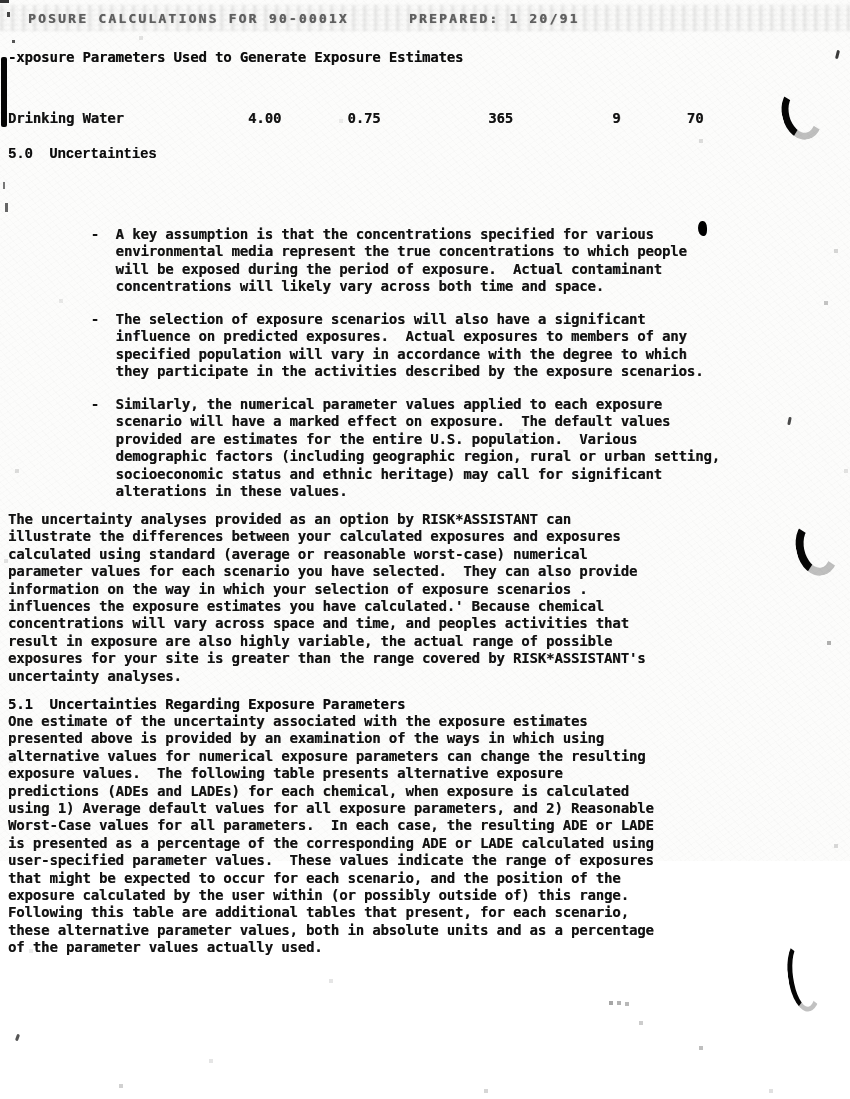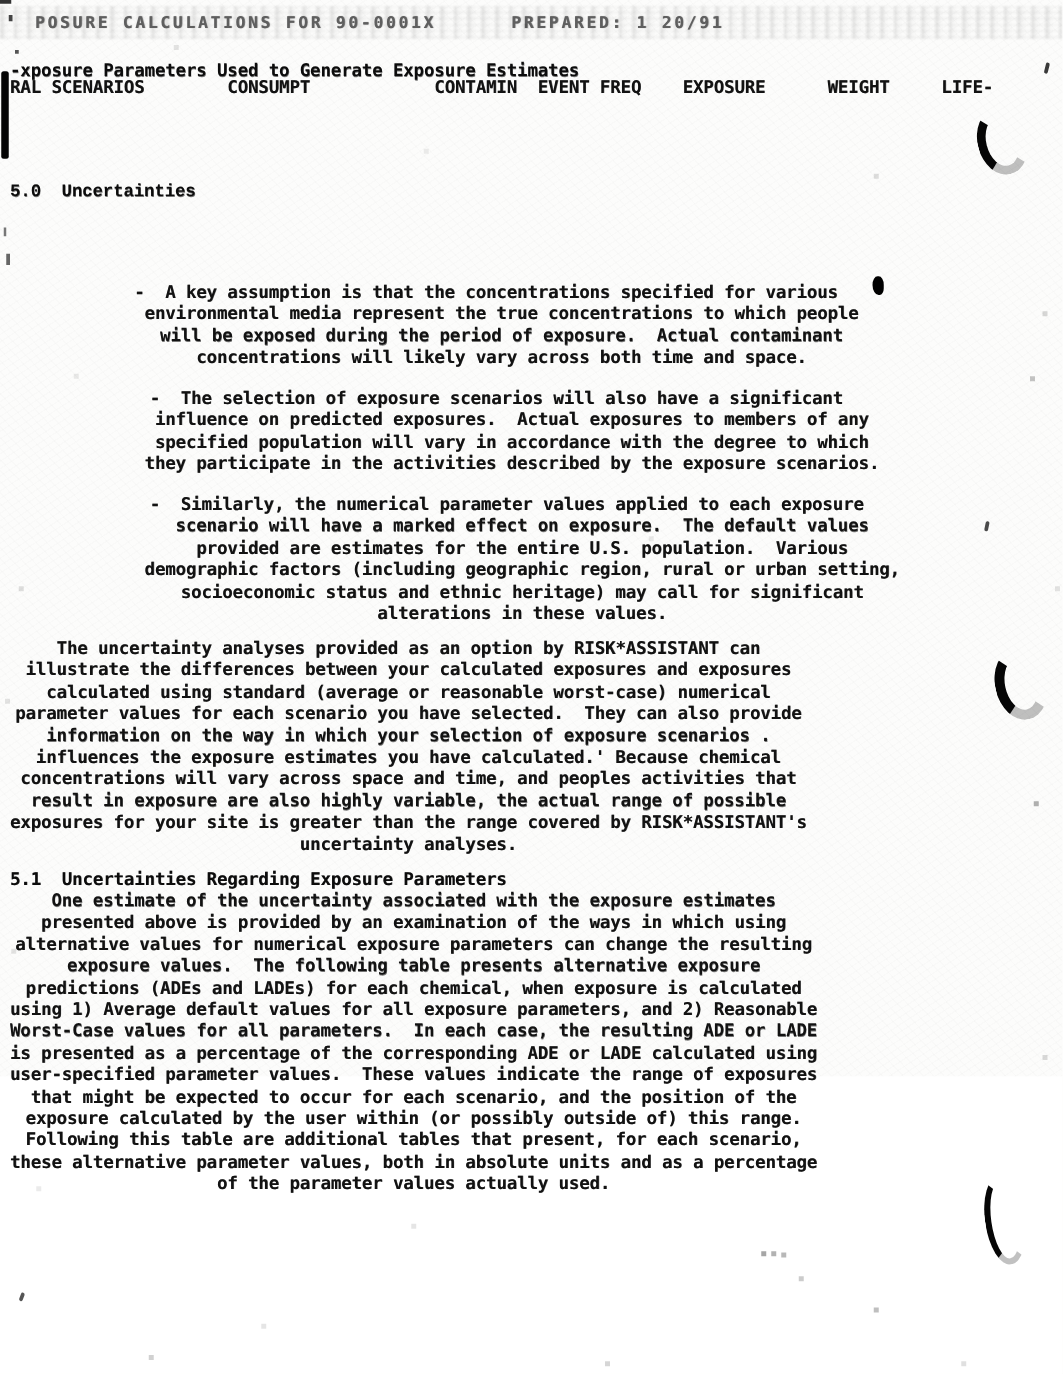--- a/index.html
+++ b/index.html
@@ -8,21 +8,20 @@
     background:#ffffff;
     font-family:"DejaVu Sans Mono","Liberation Mono",monospace;
     overflow:hidden;
   }
   #scan-page{
     position:relative;width:850px;height:861px;
     background:
       repeating-linear-gradient(47deg, rgba(0,0,0,0.012) 0 1px, transparent 1px 6px),
       repeating-linear-gradient(-33deg, rgba(0,0,0,0.010) 0 1px, transparent 1px 5px),
       #fcfcfb;
-    text-align: center;
   }
   .txt{
     position:absolute;
     white-space:pre;
     font-size:14px;
     line-height:17.4px;
     font-weight:bold;
     color:#121212;
     text-shadow:0.3px 0.3px 0.5px rgba(10,10,10,0.55);
     letter-spacing:-0.15px;
@@ -74,21 +73,21 @@
 </style>
 </head>
 <body>
 
 <div id="scan-page">
 
   <div class="smudge-band"></div>
   <div class="smudge-header">POSURE CALCULATIONS FOR 90-0001X      PREPARED: 1 20/91</div>
 
   <div class="txt heading" style="left:8px;top:49px;">-xposure Parameters Used to Generate Exposure Estimates</div>
-  <div class="txt" style="left:8px;top:62px;">RAL SCENARIOS        CONSUMPT            CONTAMIN  EVENT FREQ    EXPOSURE      WEIGHT     LIFE-</div>
+  <div class="txt" style="left:8px;top:110px;">Drinking Water               4.00        0.75             365            9        70</div>
 
   <div class="txt heading" style="left:8px;top:146px;font-family:Liberation Mono, monospace;">5.0  Uncertainties</div>
 
   <div class="txt" style="left:8px;top:311px;">          -  The selection of exposure scenarios will also have a significant
              influence on predicted exposures.  Actual exposures to members of any
              specified population will vary in accordance with the degree to which
              they participate in the activities described by the exposure scenarios.</div>
   <div class="txt" style="left:8px;top:226px;">          -  A key assumption is that the concentrations specified for various
              environmental media represent the true concentrations to which people
              will be exposed during the period of exposure.  Actual contaminant

